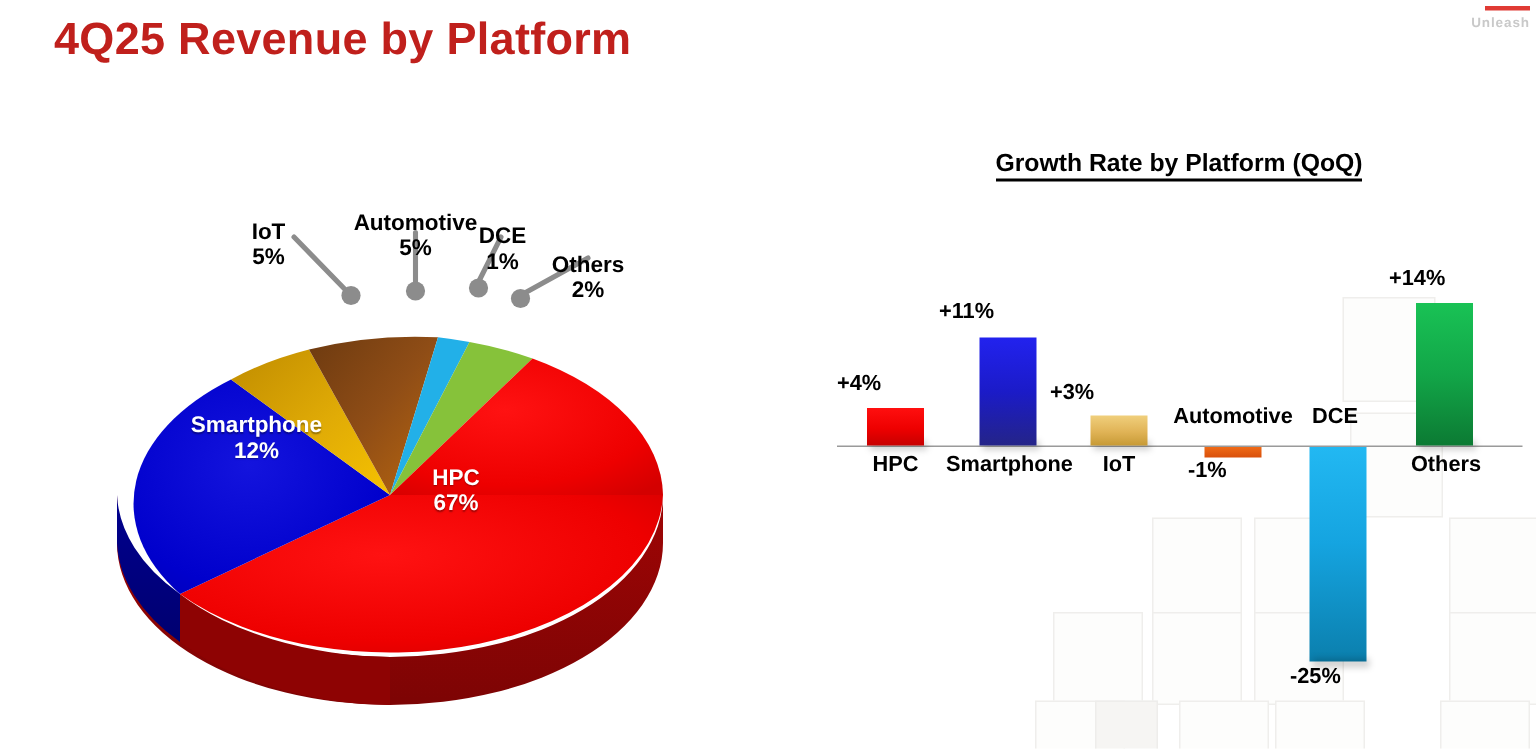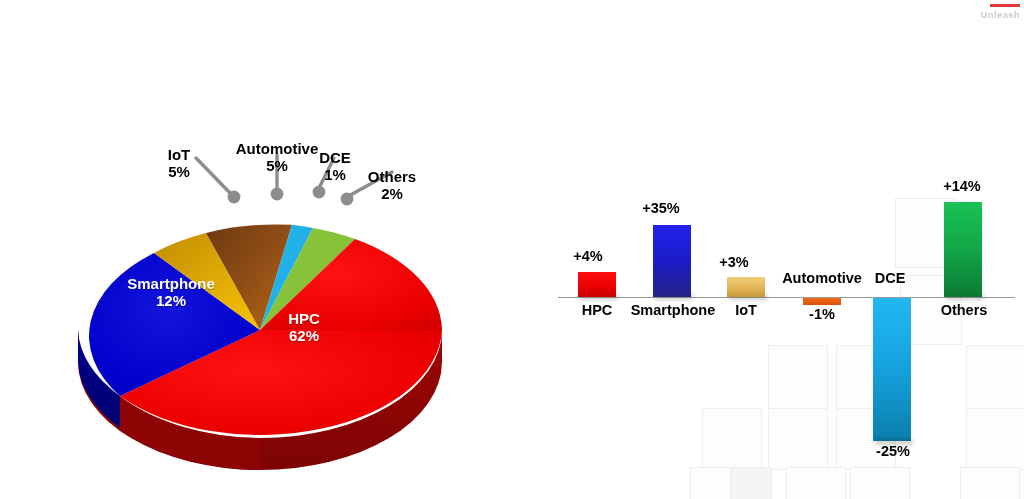--- a/index.html
+++ b/index.html
@@ -43,21 +43,21 @@
   
   #bar-panel{position:absolute;left:548px;top:96px;width:476px;height:400px;}
   #bar-title{
     position:absolute;left:0;top:4px;width:476px;text-align:center;
     font-size:16.5px;font-weight:bold;color:#000;
   }
   #bar-title span{border-bottom:2px solid #000;padding-bottom:1px;}
   #bar-axis{position:absolute;left:10px;top:201px;width:457px;height:1px;background:#9a9a9a;}
   .bar{position:absolute;}
   .bar-shadow{position:absolute;background:rgba(0,0,0,.18);filter:blur(2px);}
-  .bar-value{position:absolute;font-size:14.5px;font-weight:bold;color:#000;text-align:center;white-space:nowrap;}
+  .bar-value{position:absolute;font-size:14.5px;font-weight:bold;color:#000;text-align:left;white-space:nowrap;}
   .bar-cat{position:absolute;font-size:14.5px;font-weight:bold;color:#000;text-align:center;white-space:nowrap;}
 </style>
 </head>
 <body>
 
 <div id="stage">
 
   <div class="bgblock" style="left:768px;top:345px;width:58px;height:62px;"></div>
   <div class="bgblock" style="left:836px;top:345px;width:58px;height:62px;"></div>
   <div class="bgblock" style="left:900px;top:275px;width:60px;height:68px;"></div>
@@ -66,20 +66,21 @@
   <div class="bgblock" style="left:768px;top:408px;width:58px;height:60px;"></div>
   <div class="bgblock" style="left:836px;top:408px;width:58px;height:60px;"></div>
   <div class="bgblock" style="left:966px;top:408px;width:58px;height:60px;"></div>
   <div class="bgblock" style="left:690px;top:467px;width:58px;height:32px;"></div>
   <div class="bgblock filled" style="left:730px;top:467px;width:40px;height:32px;"></div>
   <div class="bgblock" style="left:786px;top:467px;width:58px;height:32px;"></div>
   <div class="bgblock" style="left:850px;top:467px;width:58px;height:32px;"></div>
   <div class="bgblock" style="left:960px;top:467px;width:58px;height:32px;"></div>
   <div class="bgblock" style="left:895px;top:198px;width:60px;height:68px;"></div>
 
+  <div id="page-title">4Q25 Revenue by Platform</div>
 
   <div id="brand">
     <div class="brand-rule"></div>
     <div class="brand-text">Unleash</div>
   </div>
 
   <div id="pie-panel">
 
     <svg id="pie-svg" width="400" height="300" viewBox="0 0 400 300">
       <defs>
@@ -159,35 +160,38 @@
       <span>Others</span><br>
       <span>2%</span>
     </div>
 
     <div class="pie-inner-label" style="left:106px;top:155px;width:130px;">
       <span>Smartphone</span><br>
       <span>12%</span>
     </div>
     <div class="pie-inner-label" style="left:266px;top:190px;width:76px;">
       <span>HPC</span><br>
-      <span>62%</span>
+      <span>67%</span>
     </div>
   </div>
 
   <div id="bar-panel">
 
+    <div id="bar-title">
+      <span>Growth Rate by Platform (QoQ)</span>
+    </div>
 
     <div id="bar-axis"></div>
 
     <div class="bar-value" style="left:10px;top:152px;width:60px;">+4%</div>
     <div class="bar-shadow" style="left:32px;top:198px;width:38px;height:6px;"></div>
     <div class="bar" style="left:30px;top:176px;width:38px;height:25px;background:linear-gradient(180deg,#ff0f0f 0%,#ee0000 55%,#c70000 100%);"></div>
     <div class="bar-cat" style="left:8px;top:206px;width:82px;">HPC</div>
 
-    <div class="bar-value" style="left:78px;top:104px;width:70px;">+35%</div>
+    <div class="bar-value" style="left:78px;top:104px;width:70px;">+11%</div>
     <div class="bar-shadow" style="left:107px;top:198px;width:38px;height:6px;"></div>
     <div class="bar" style="left:105px;top:129px;width:38px;height:72px;background:linear-gradient(180deg,#2222ee 0%,#1b1bc8 50%,#242488 100%);"></div>
     <div class="bar-cat" style="left:66px;top:206px;width:118px;">Smartphone</div>
 
     <div class="bar-value" style="left:152px;top:158px;width:68px;">+3%</div>
     <div class="bar-shadow" style="left:181px;top:198px;width:38px;height:6px;"></div>
     <div class="bar" style="left:179px;top:181px;width:38px;height:20px;background:linear-gradient(180deg,#f0cf7c 0%,#e0b356 55%,#c79a35 100%);"></div>
     <div class="bar-cat" style="left:168px;top:206px;width:60px;">IoT</div>
 
     <div class="bar-cat" style="left:212px;top:174px;width:124px;">Automotive</div>

